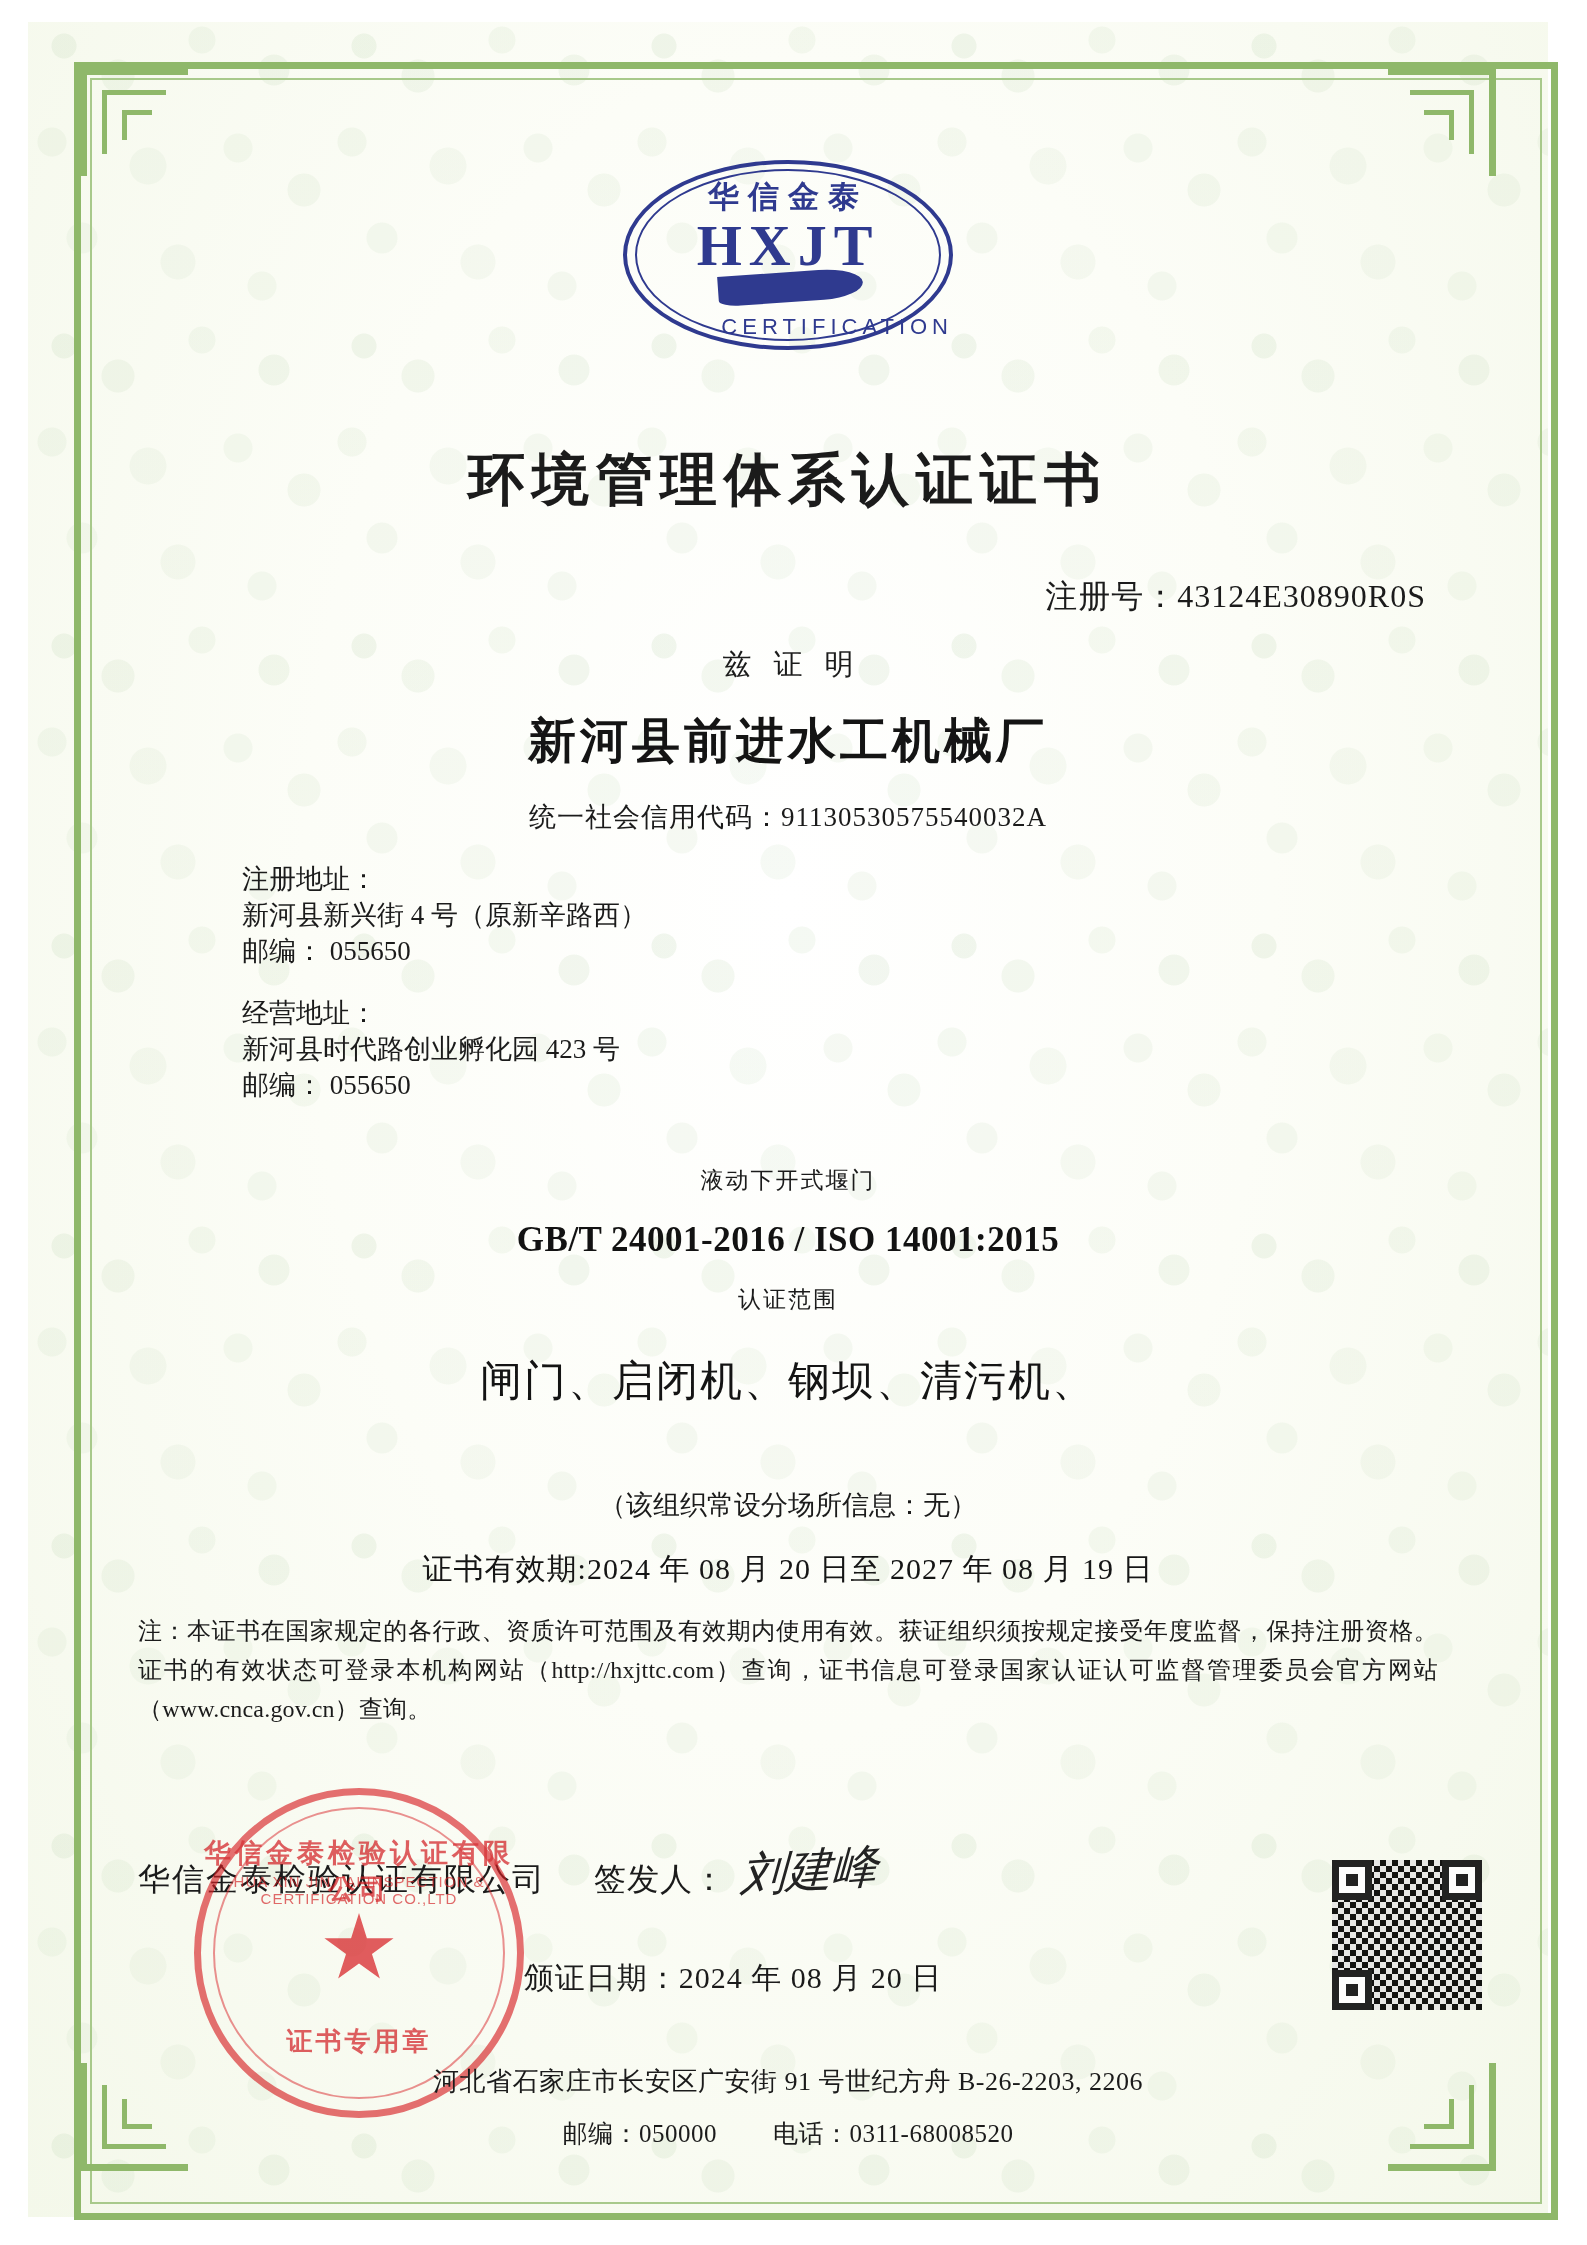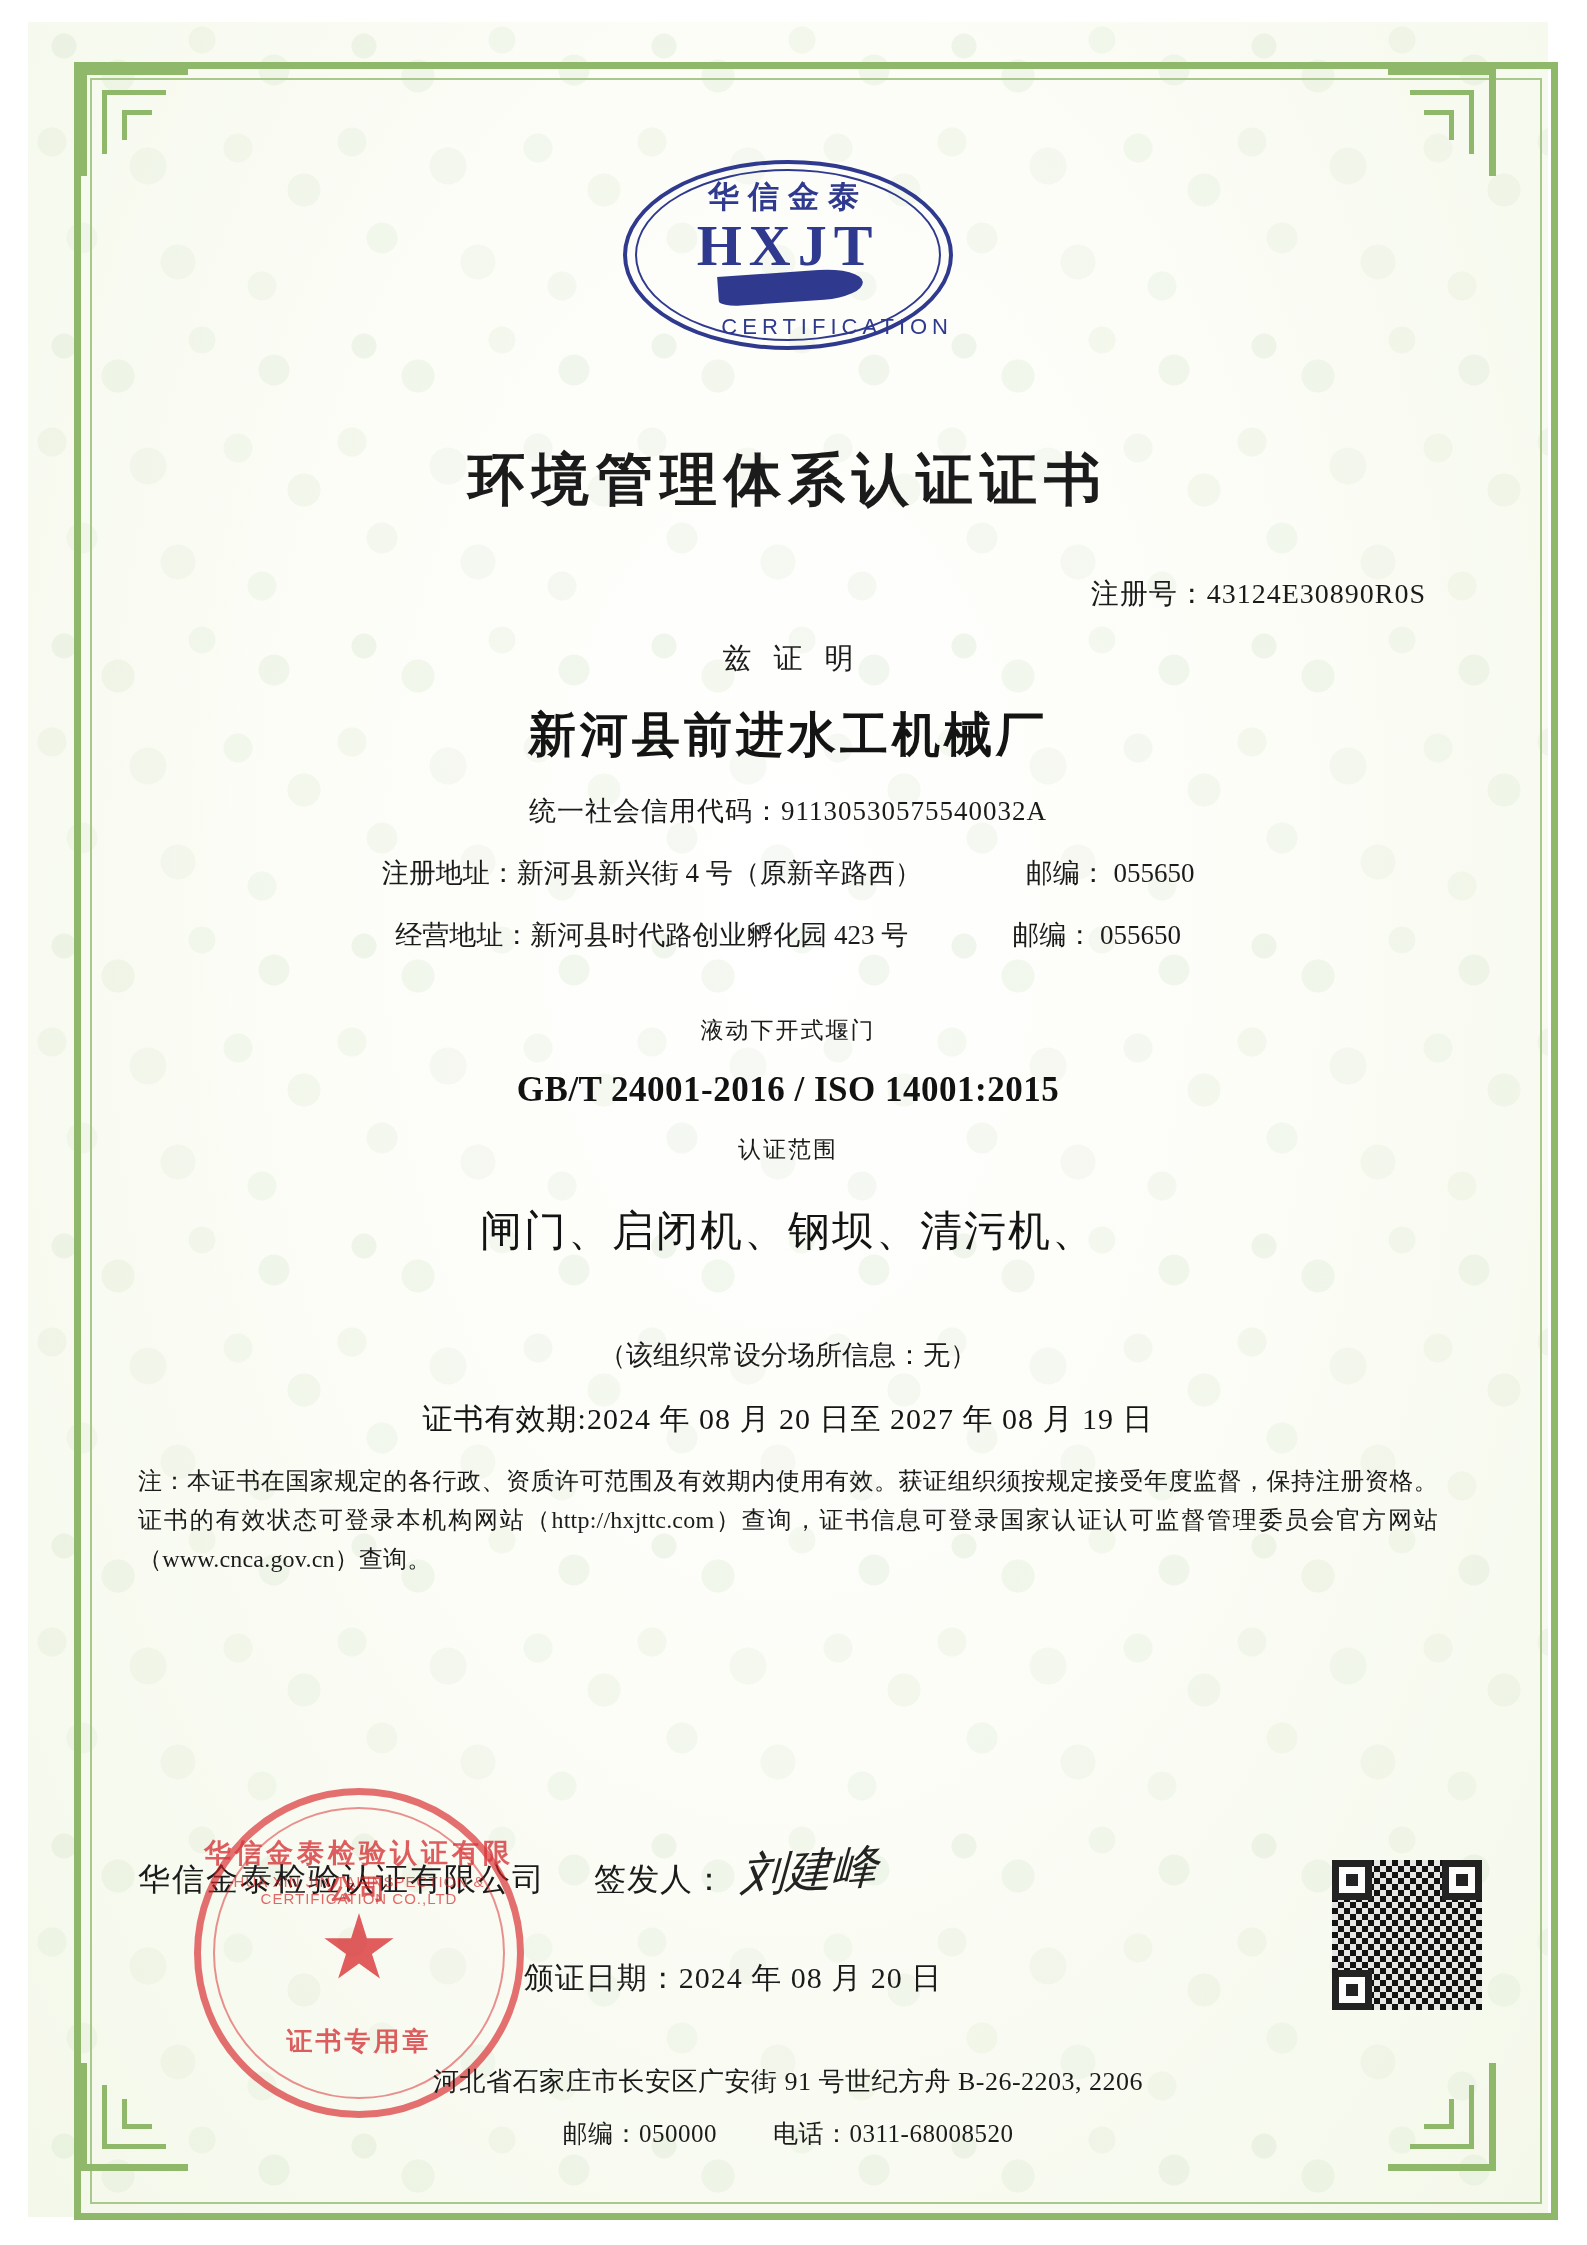--- a/index.html
+++ b/index.html
@@ -162,21 +162,21 @@
     text-align: center;
     font-size: 57px;
     font-weight: bold;
     letter-spacing: 7px;
     color: #1b1b1b;
     margin: 20px 0 0 0;
     font-family: "DejaVu Serif", serif;
   }
   .reg-no {
     text-align: right;
-    font-size: 28px;
+    font-size: 32px;
     color: #1b1b1b;
     margin-top: 56px;
     padding-right: 12px;
     letter-spacing: 1px;
   }
   .hereby {
     text-align: center;
     font-size: 29px;
     letter-spacing: 22px;
     margin-top: 26px;
@@ -199,20 +199,21 @@
     color: #1b1b1b;
     letter-spacing: 1px;
   }
   .addr-row {
     display: flex;
     align-items: baseline;
     justify-content: center;
     font-size: 27px;
     margin-top: 26px;
     color: #1b1b1b;
+    flex-direction: column;
   }
   .addr-row .lbl { white-space: nowrap; }
   .addr-row .val { white-space: nowrap; }
   .addr-row .zip {
     margin-left: 104px;
     white-space: nowrap;
   }
   .conform {
     text-align: center;
     font-size: 23px;

